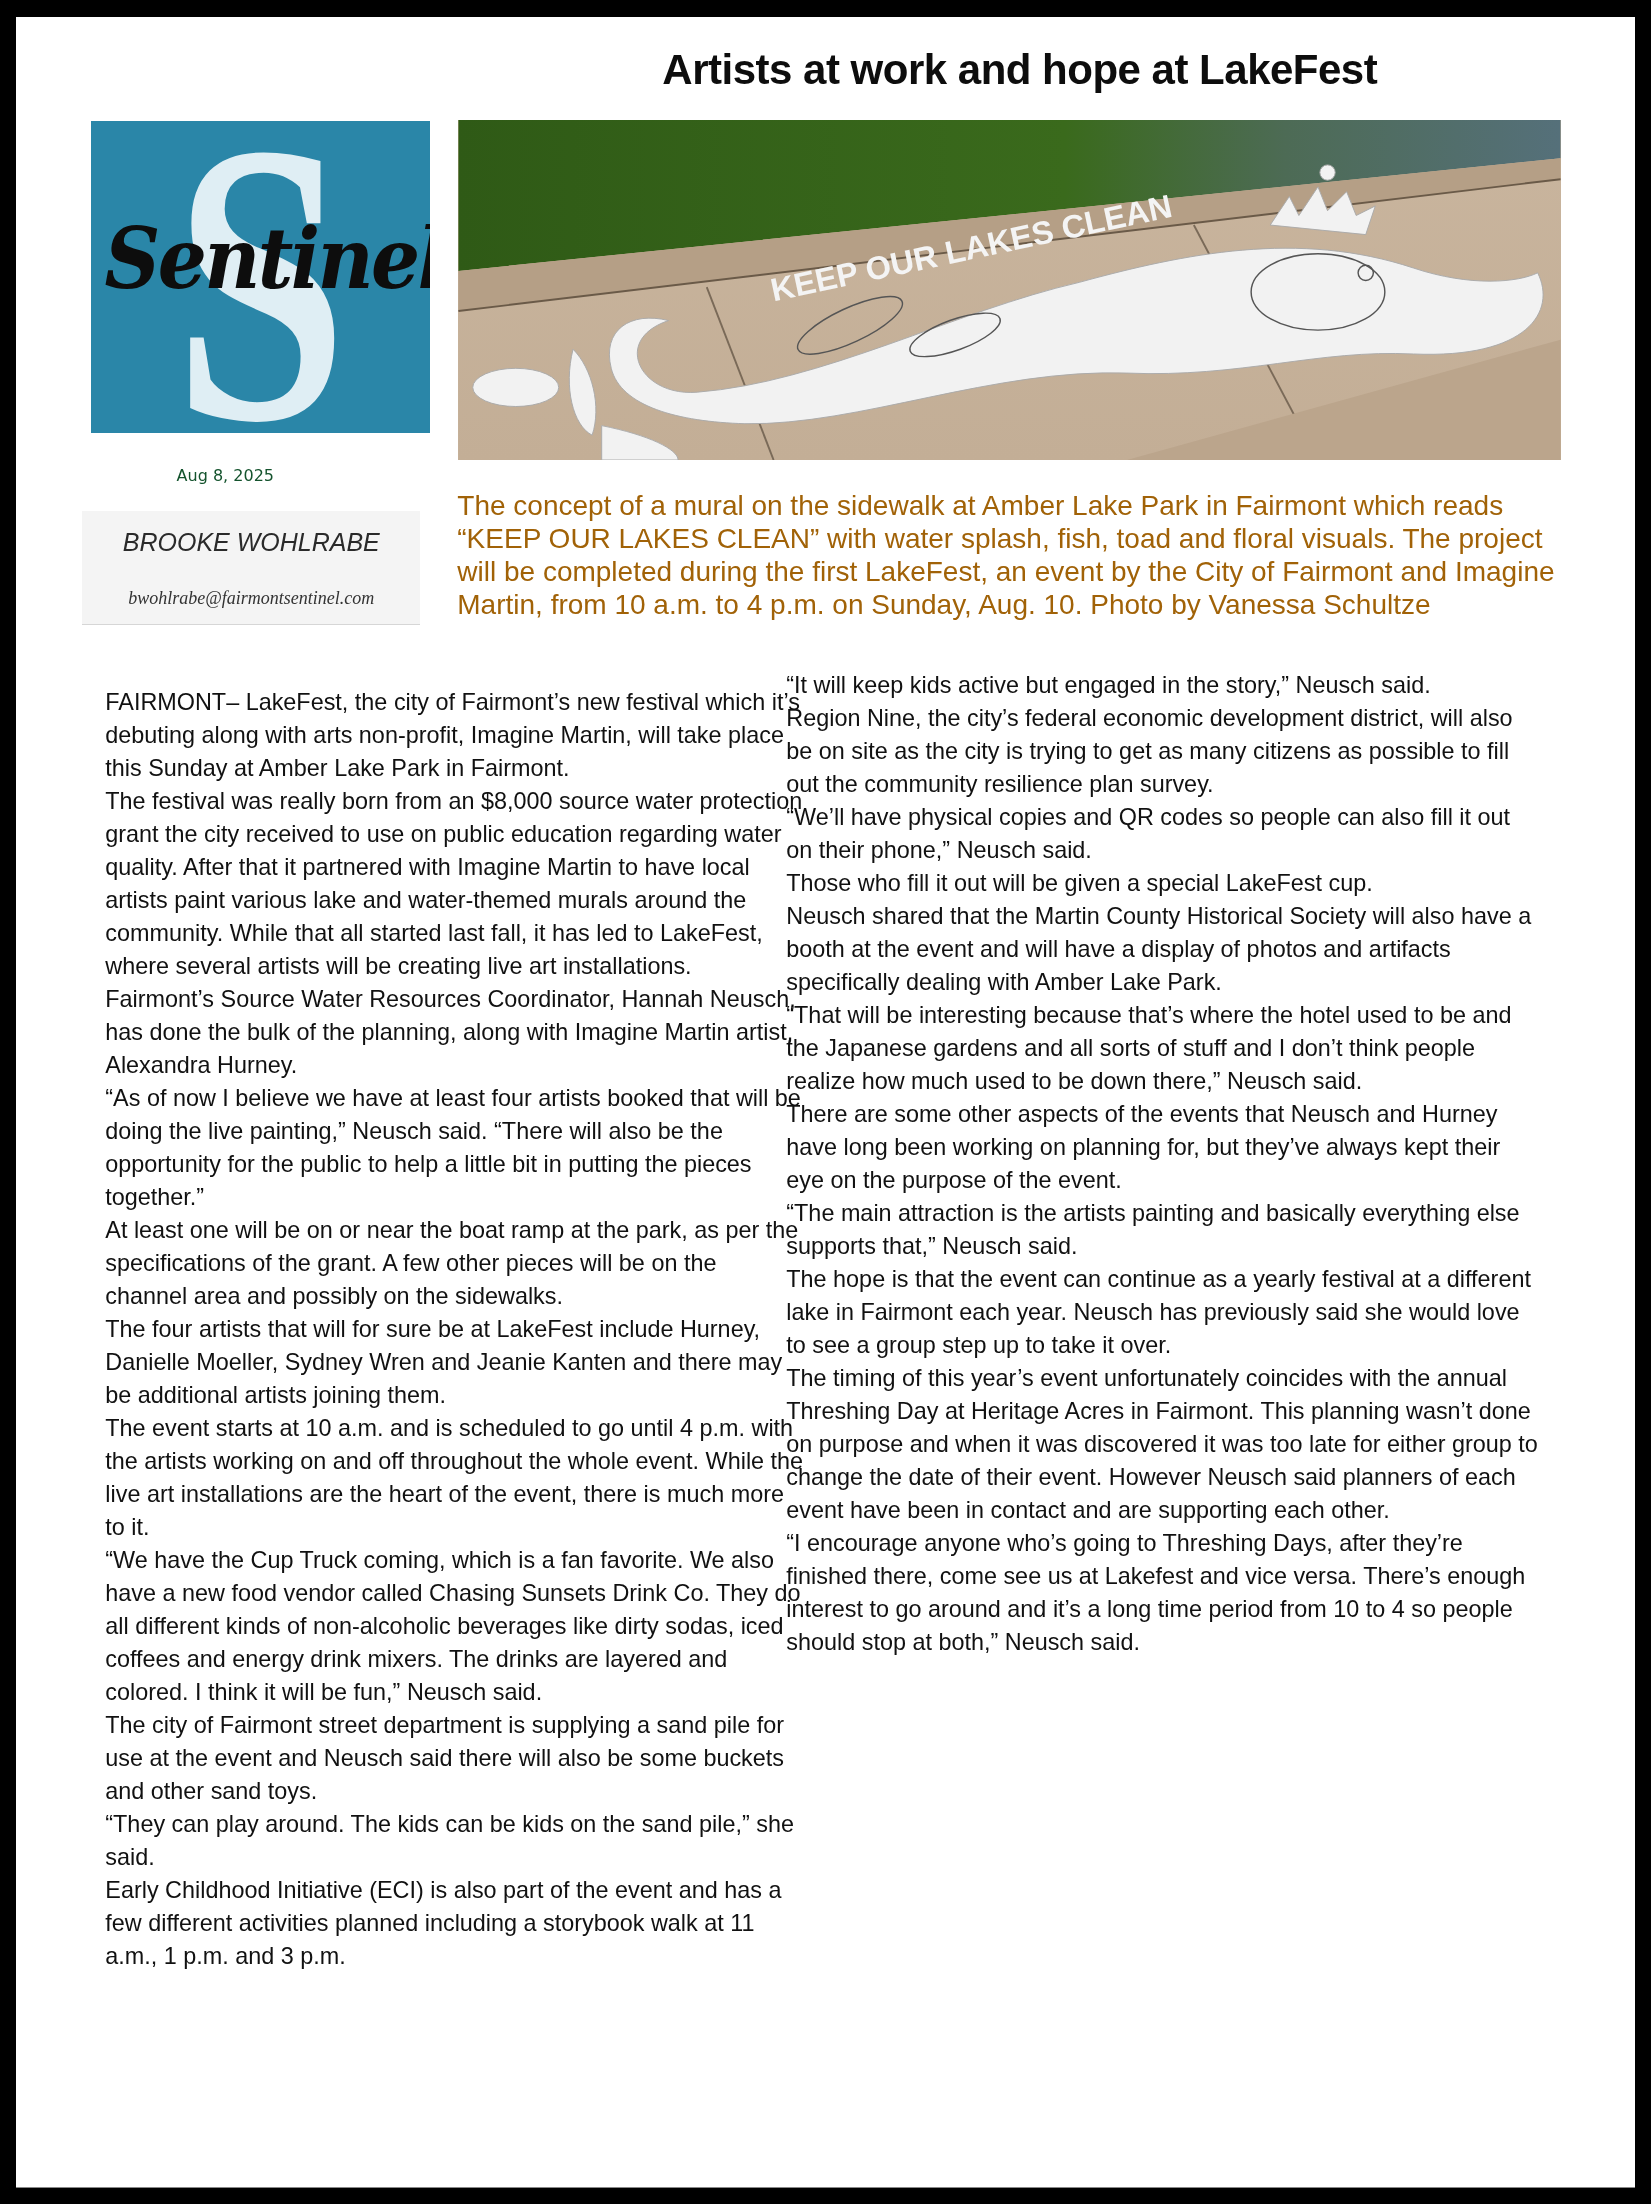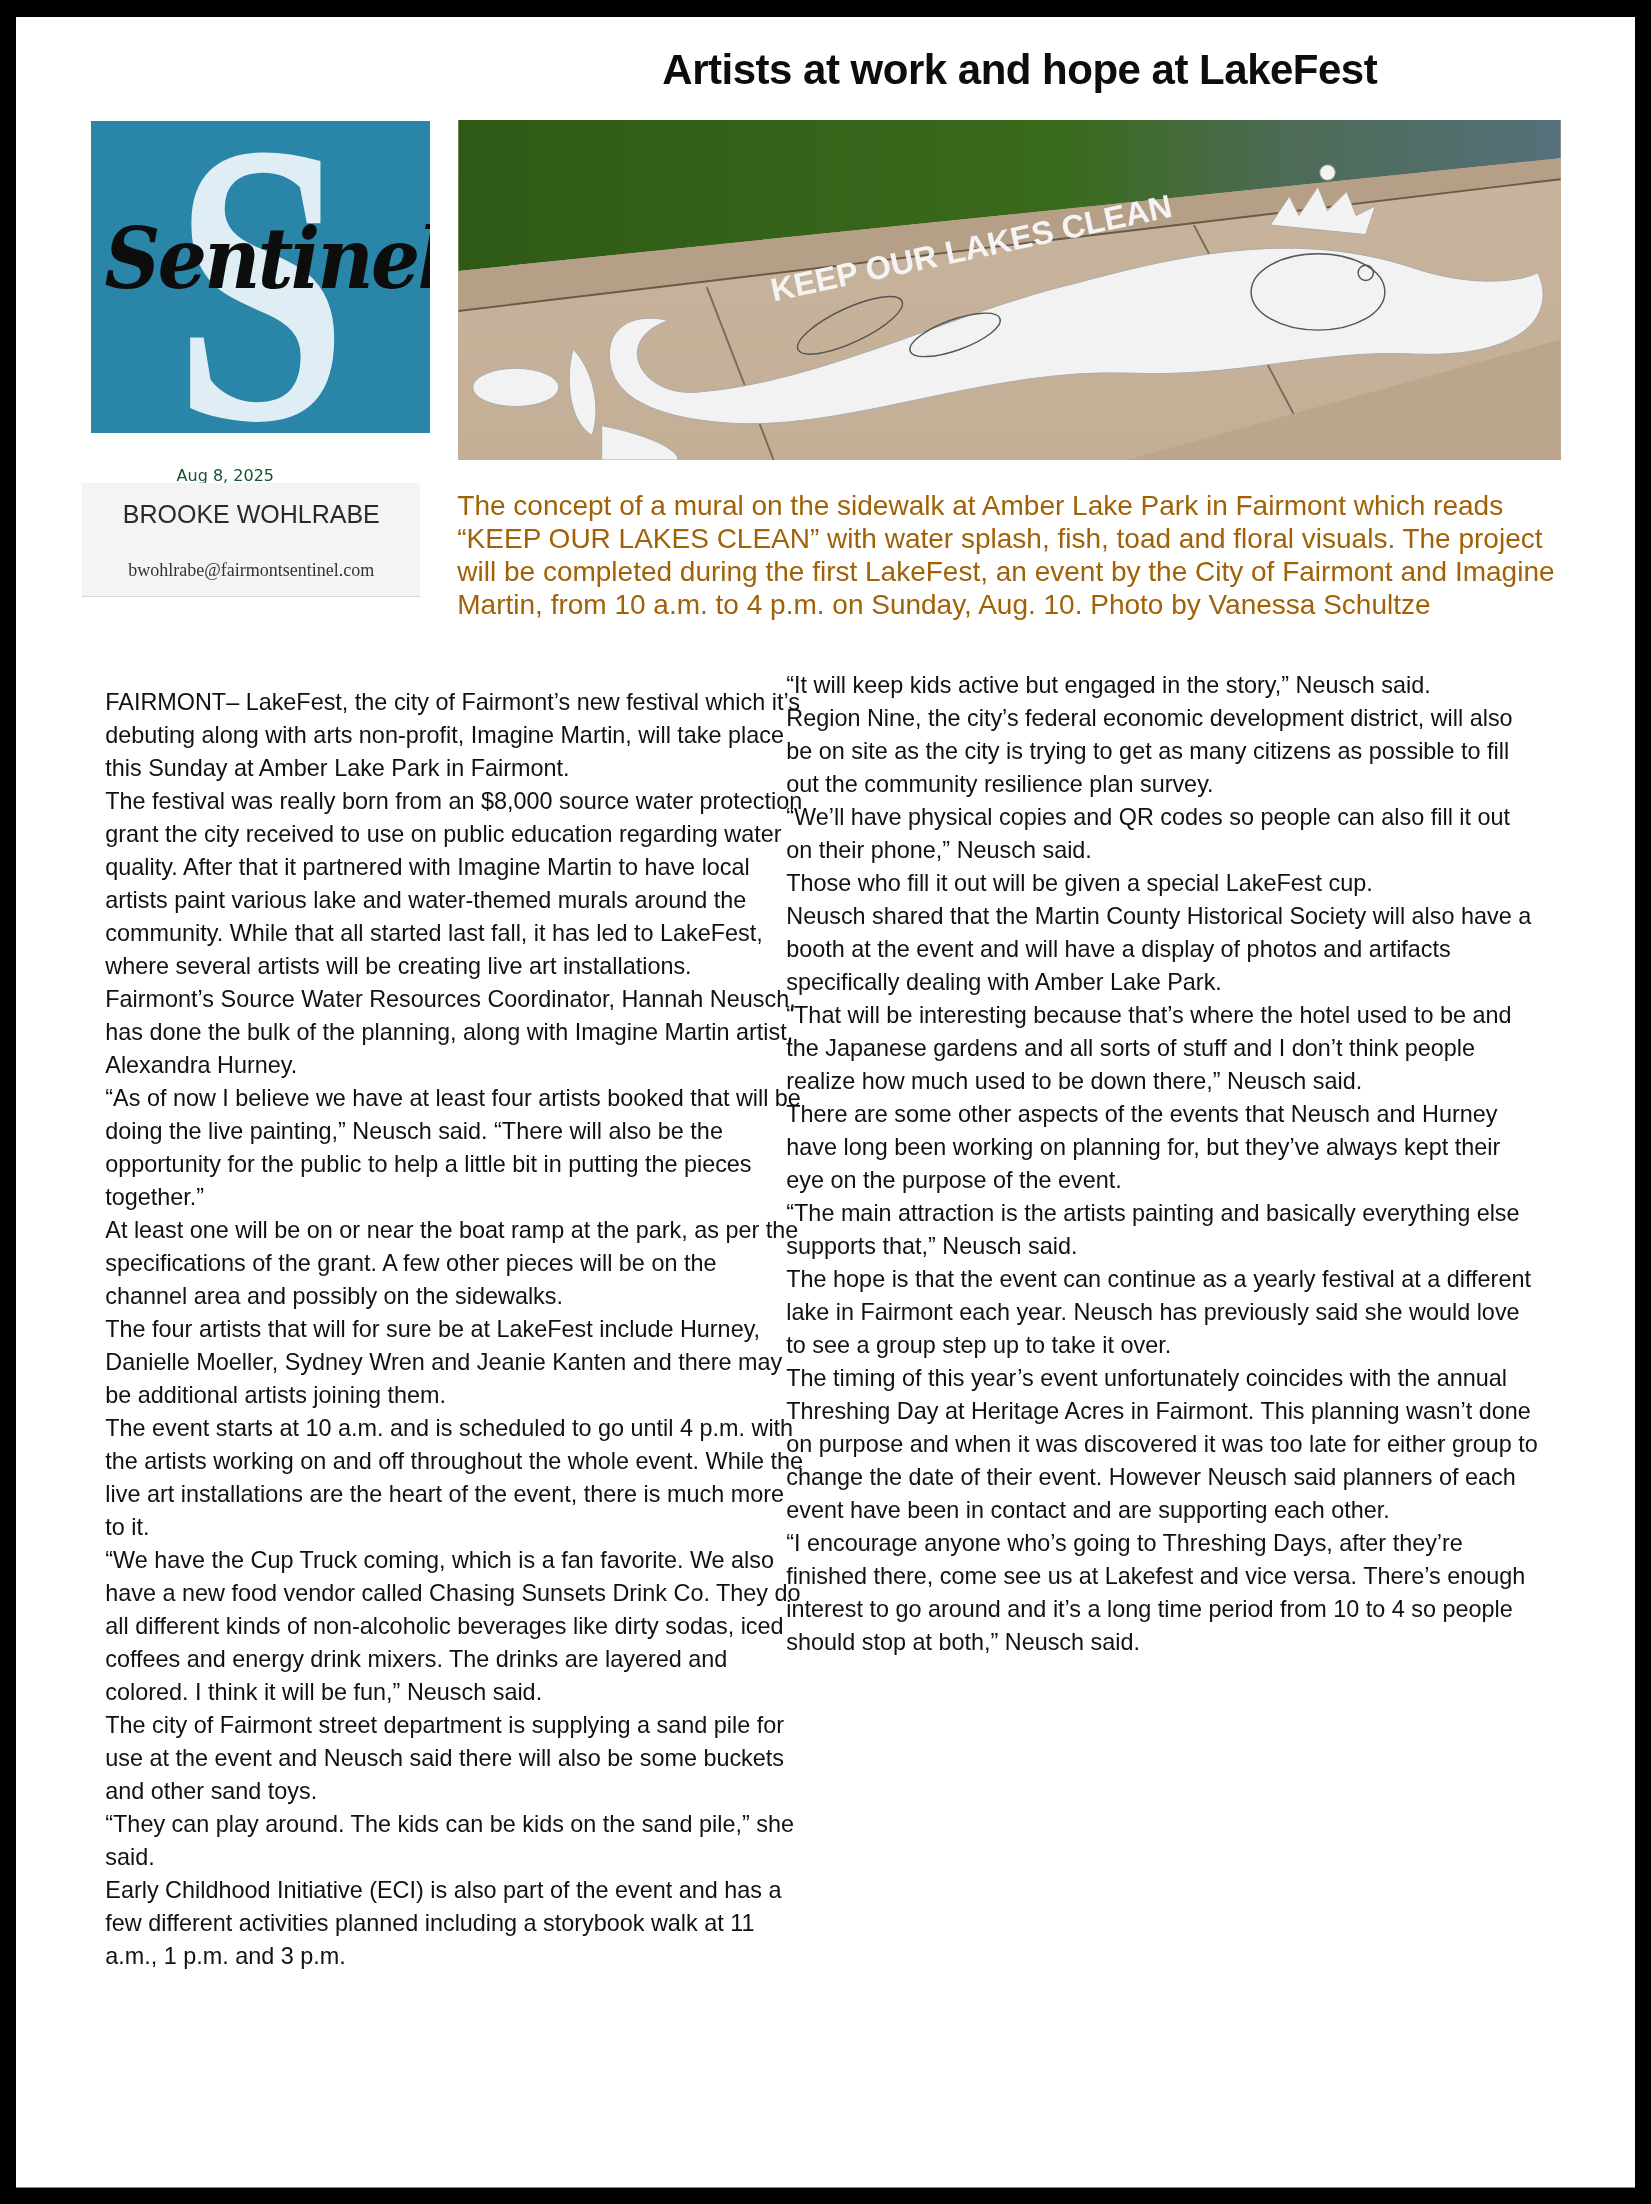--- a/index.html
+++ b/index.html
@@ -68,24 +68,25 @@
   .date {
     position: absolute;
     left: 80px; top: 449px; width: 258px;
     text-align: center;
     font-family: "DejaVu Sans", sans-serif;
     font-size: 16px;
     color: #14532d;
   }
   .byline-box {
     position: absolute;
-    left: 66px; top: 466px;
+    left: 66px; top: 494px;
     width: 338px; height: 113px;
     background: #f4f4f4;
     border-bottom: 1.9px solid #d6d6d6;
+    font-style: italic;
   }
   .byline-name {
     position: absolute; left: 0; right: 0; top: 17px;
     text-align: center;
     font-family: "Liberation Sans", sans-serif;
     font-size: 25px;
     color: #2a2a2a;
   }
   .byline-email {
     position: absolute; left: 0; right: 0; top: 57px;

